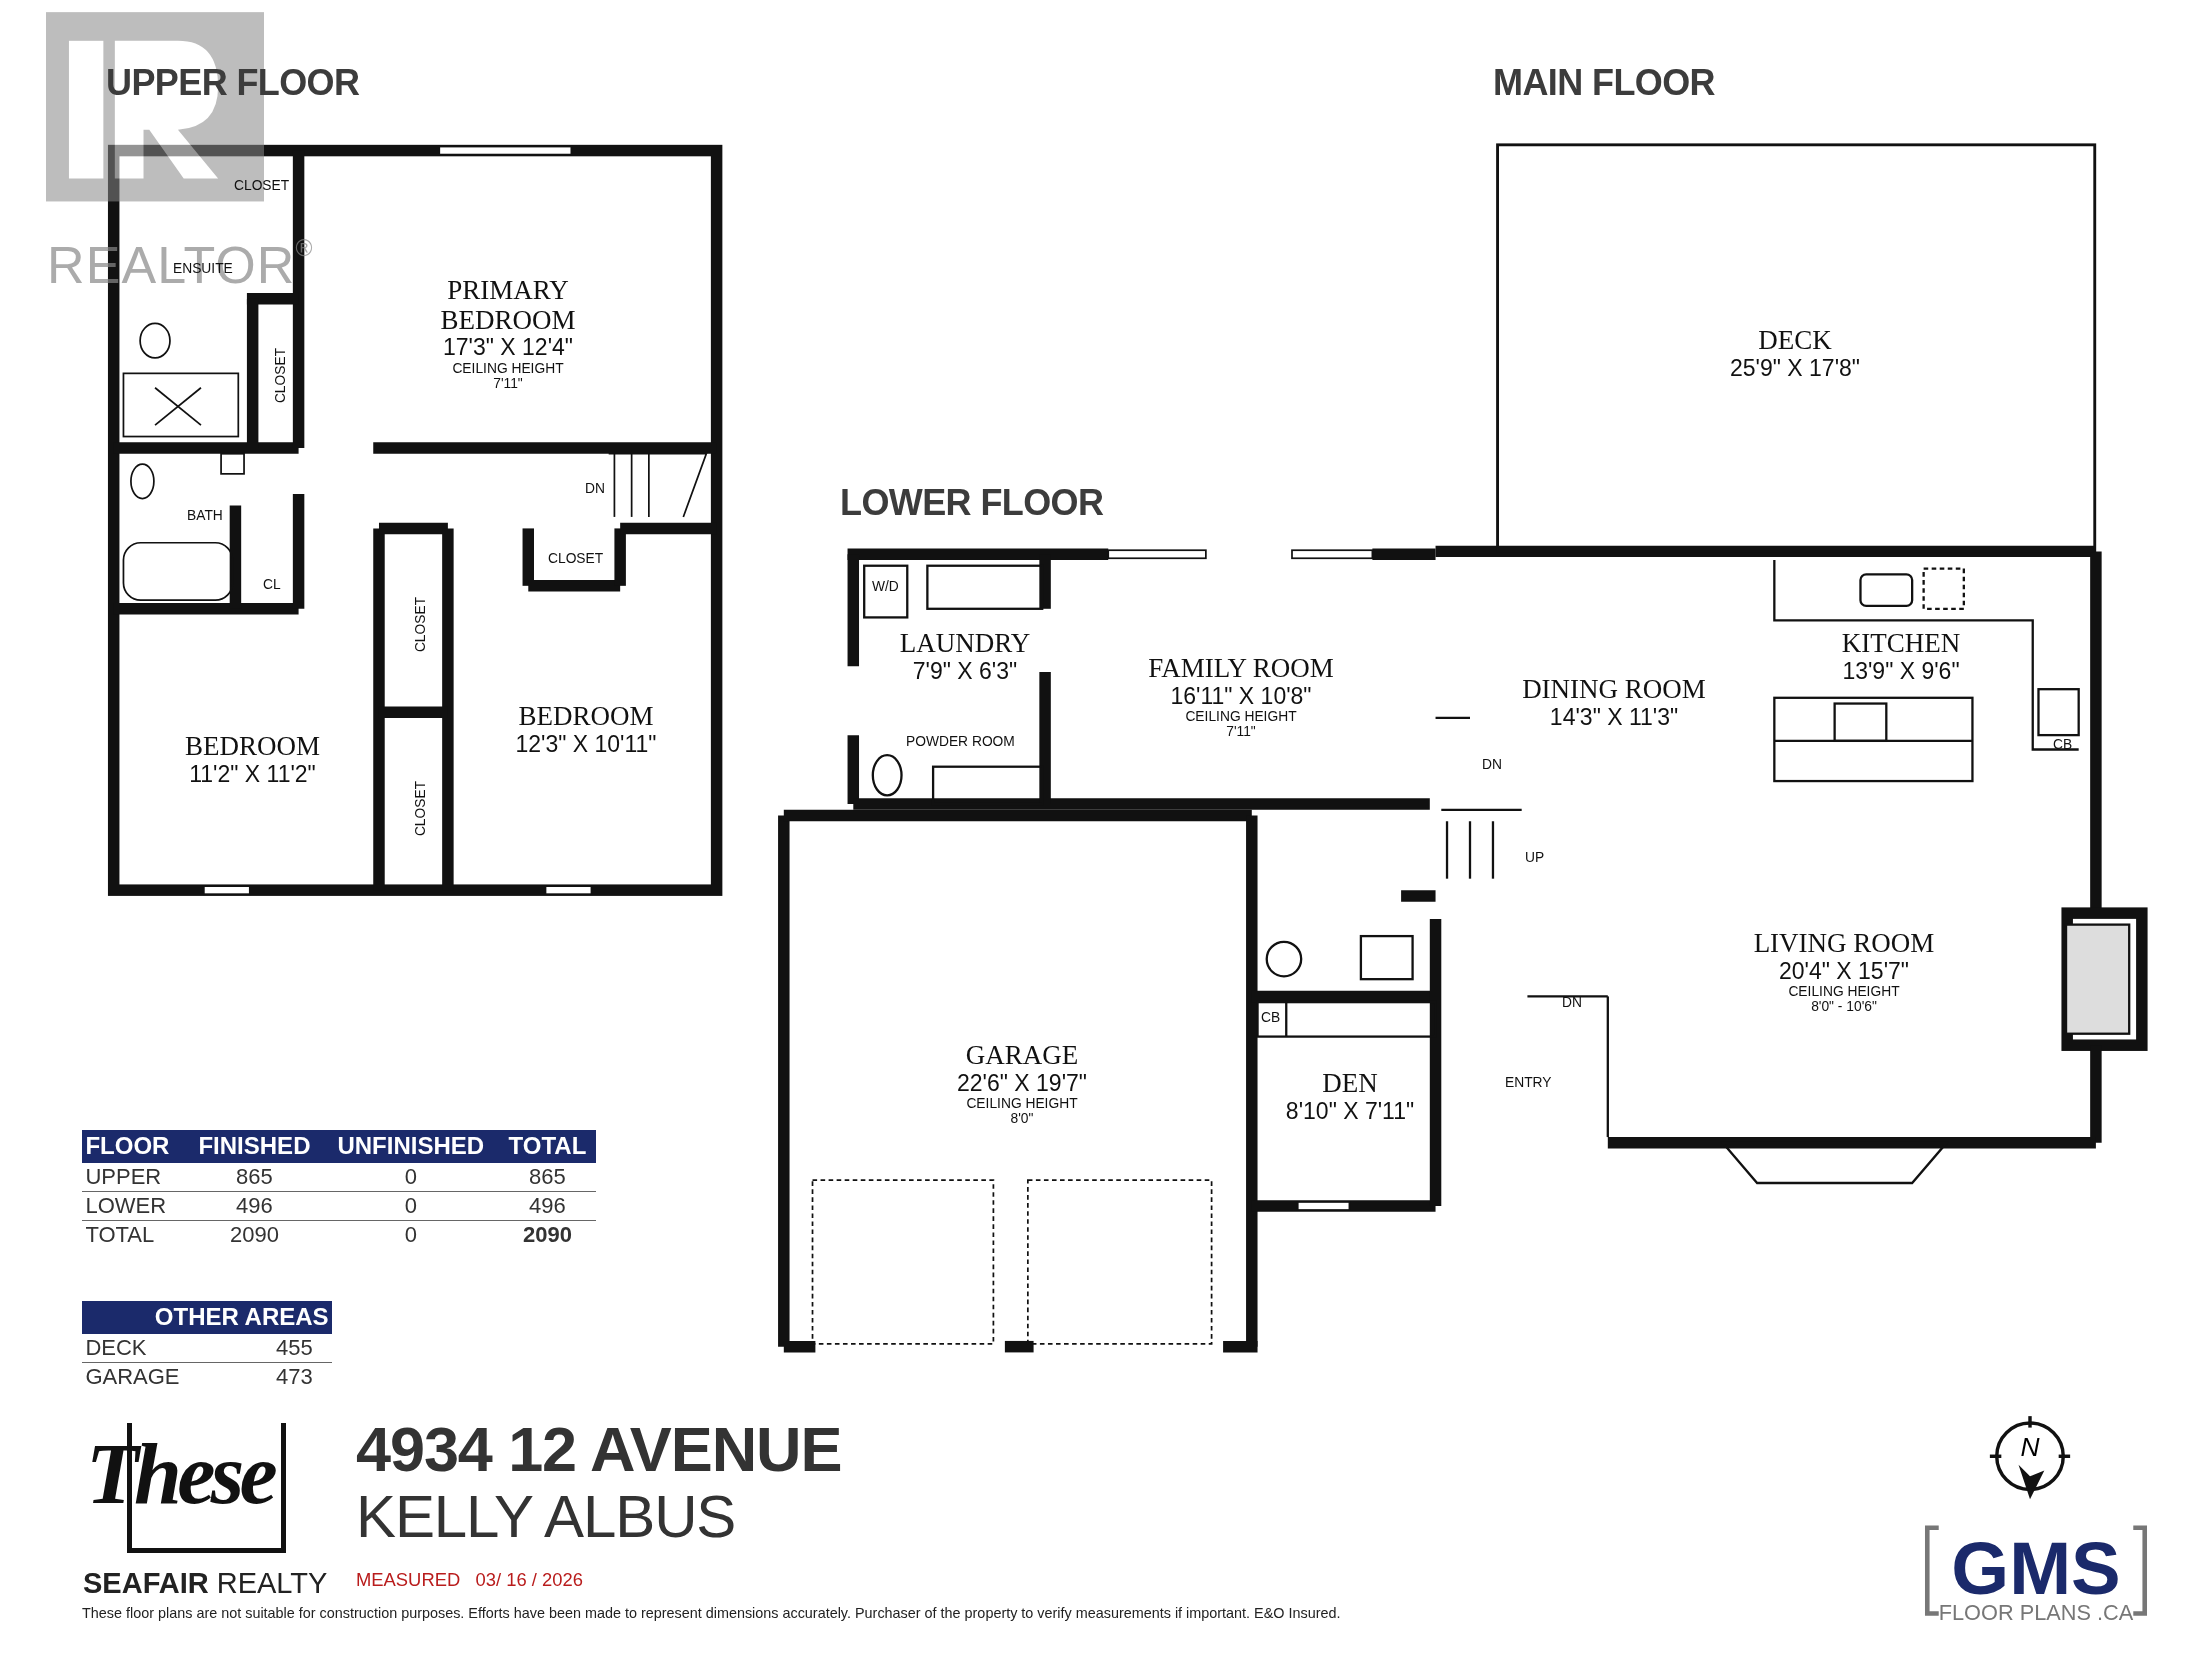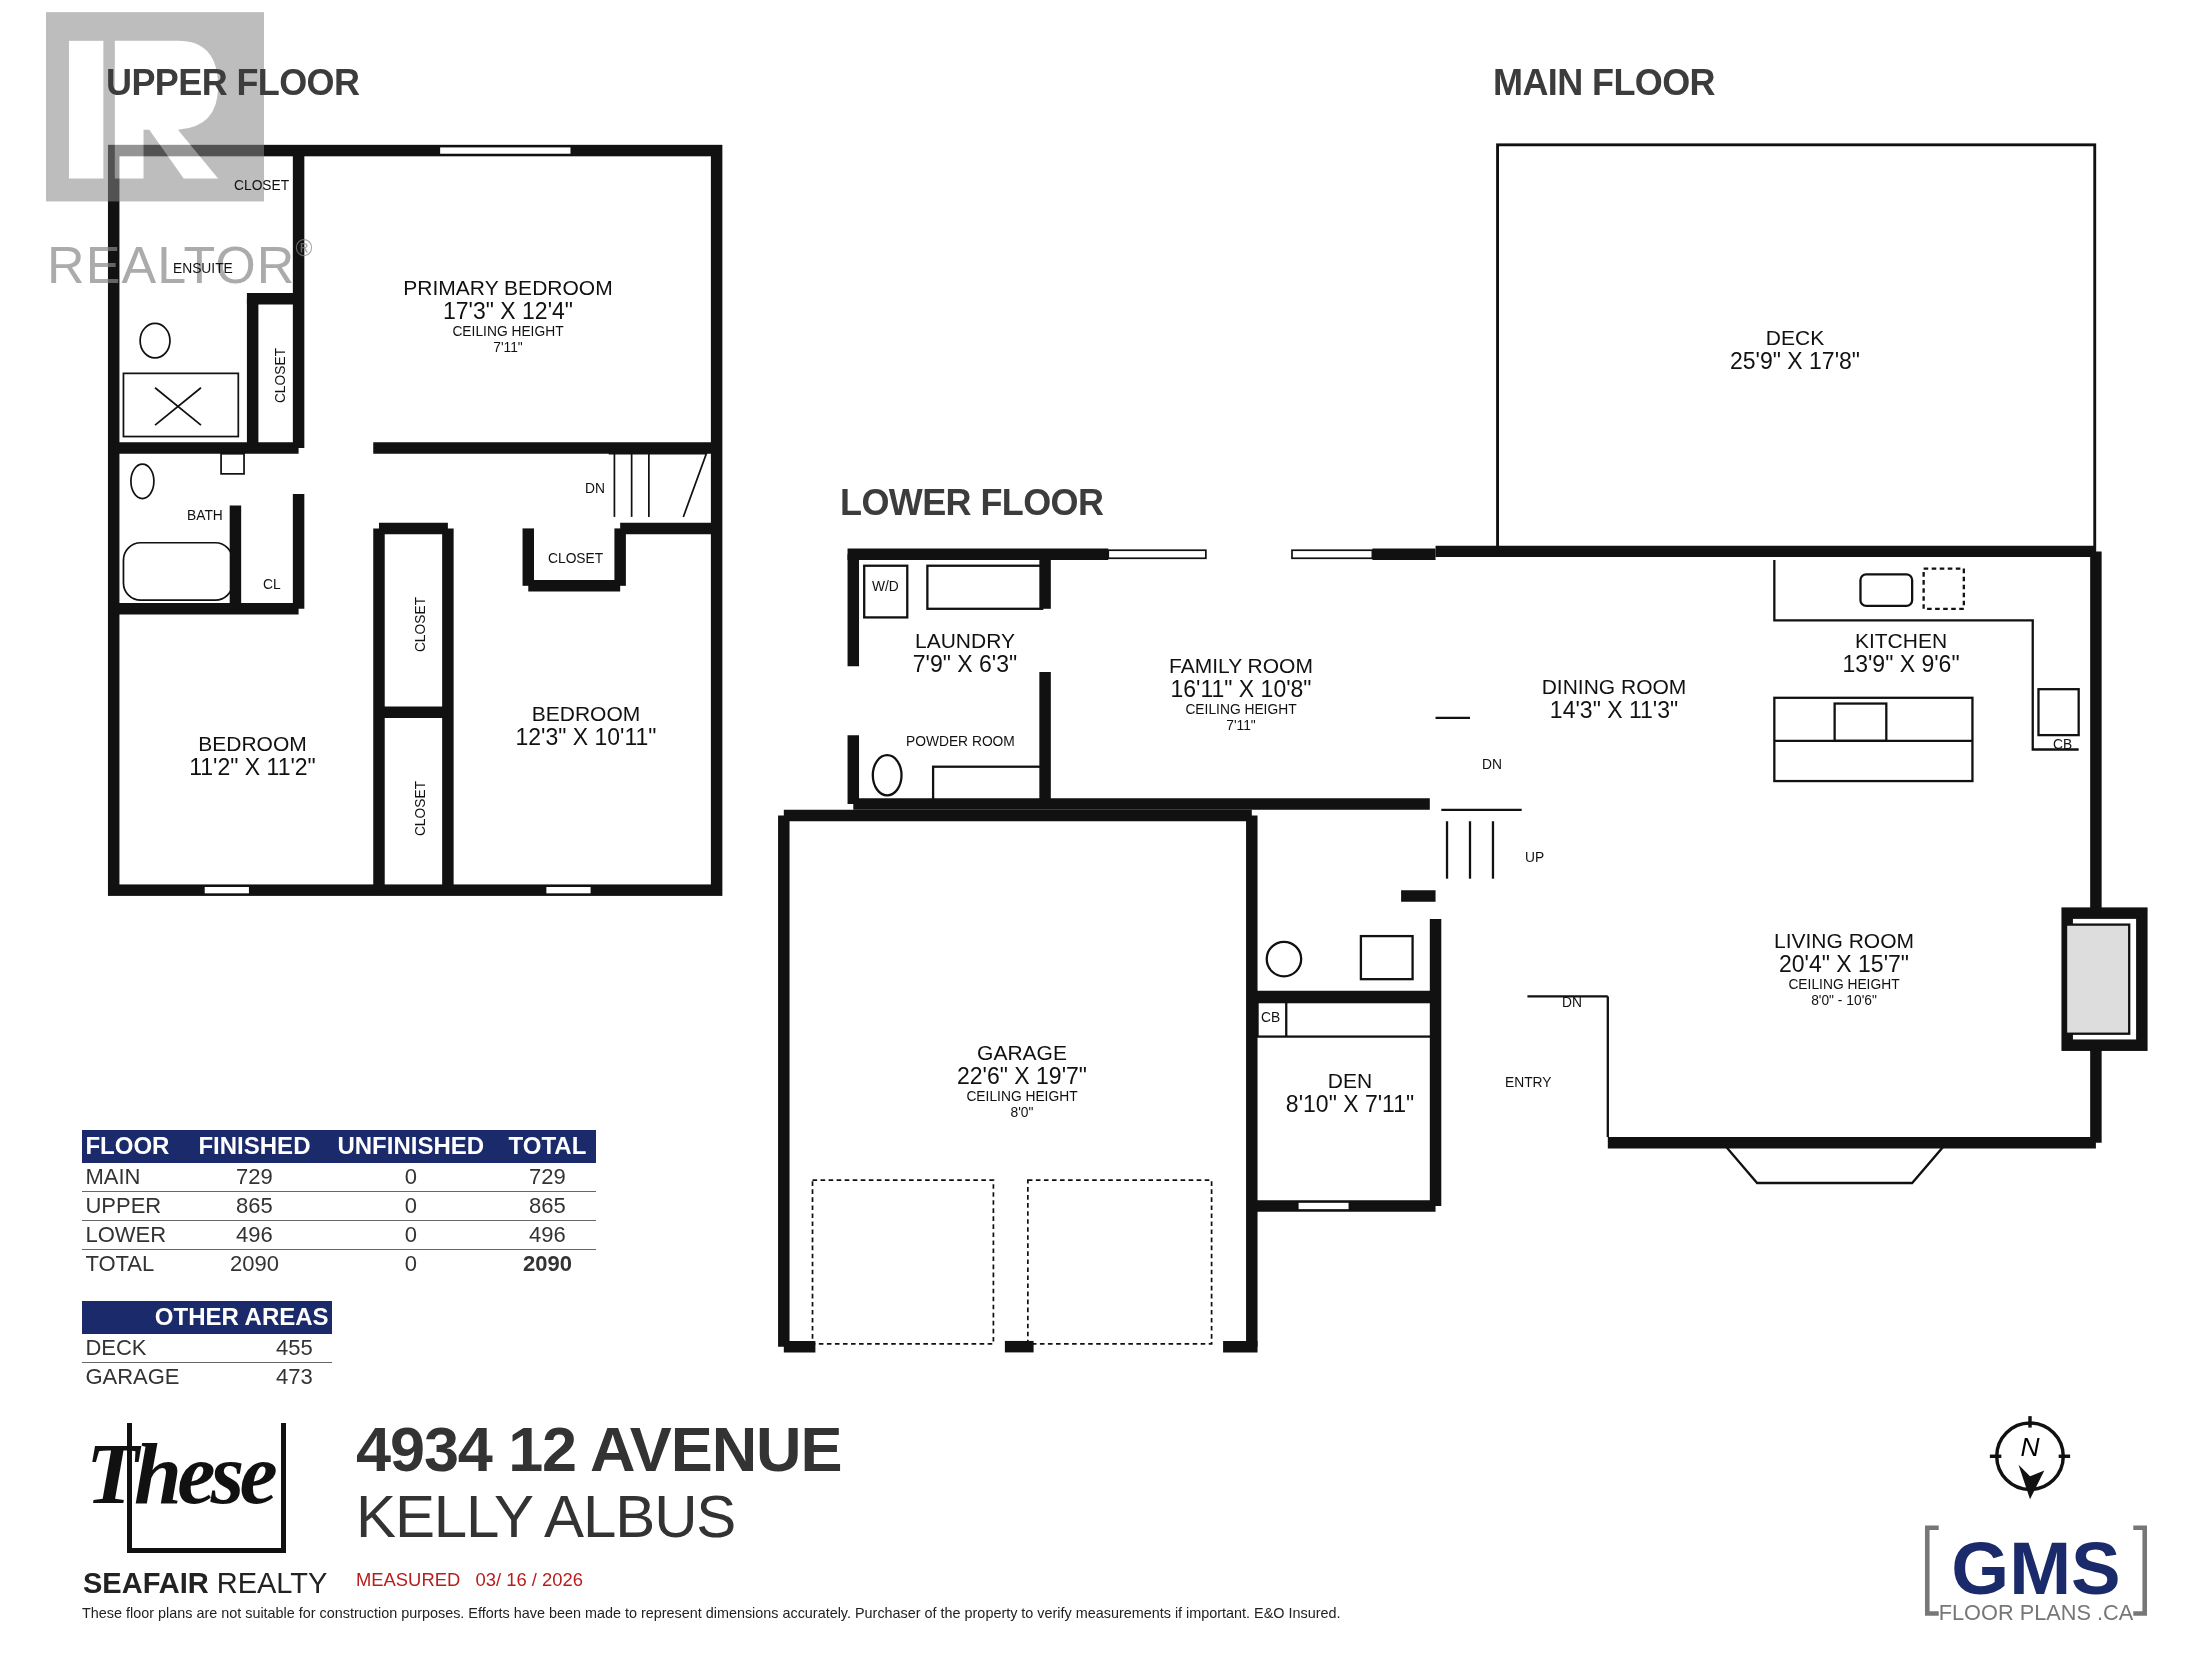--- a/index.html
+++ b/index.html
@@ -1,19 +1,19 @@
 <!DOCTYPE html>
 <html style="font-size:9.2px"><head>
 <meta charset="utf-8">
 <style>
   html,body{margin:0;padding:0;background:#fff;}
   body{width:2205px;height:1654px;position:relative;overflow:hidden;font-family:"Liberation Sans",sans-serif;color:#222;}
   svg.plan{position:absolute;left:0;top:0;width:2205px;height:1654px;}
   .lbl{position:absolute;text-align:center;color:#111;font-family:"Liberation Sans",sans-serif;line-height:1.1;}
-  .lbl .nm{font-size:21px;}
+  .lbl .nm{font-size:27px;font-family:Liberation Serif, serif;}
   .lbl .dm{font-size:23px;}
   .lbl .ch{font-size:13.8px;}
   .small{position:absolute;font-size:13.8px;color:#111;}
   .floor-title{position:absolute;font-size:36px;font-weight:bold;color:#3c3c3c;letter-spacing:-0.6px;}
   .rot{transform:rotate(-90deg);transform-origin:center;}
   table.area{position:absolute;border-collapse:collapse;font-size:22px;color:#333;}
   table.area th{background:#1b2a6b;color:#fff;font-weight:bold;font-size:24px;padding:2.3px 3.4px;text-align:center;margin-left:40px;}
   table.area th:first-child{text-align:left;}
   table.area td{padding:1.1px 3.4px;border-bottom:1.7px solid #666;text-align:center;}
   table.area td:first-child{text-align:left;}
@@ -228,26 +228,20 @@
   <thead>
       <tr>
     <th>FLOOR</th>
     <th>FINISHED</th>
     <th>UNFINISHED</th>
     <th>TOTAL</th>
   </tr>
     </thead>
   <tbody>
     <tr>
-        <td>MAIN</td>
-        <td>729</td>
-        <td>0</td>
-        <td>729</td>
-      </tr>
-    <tr>
         <td>UPPER</td>
         <td>865</td>
         <td>0</td>
         <td>865</td>
       </tr>
     <tr>
         <td>LOWER</td>
         <td>496</td>
         <td>0</td>
         <td>496</td>

